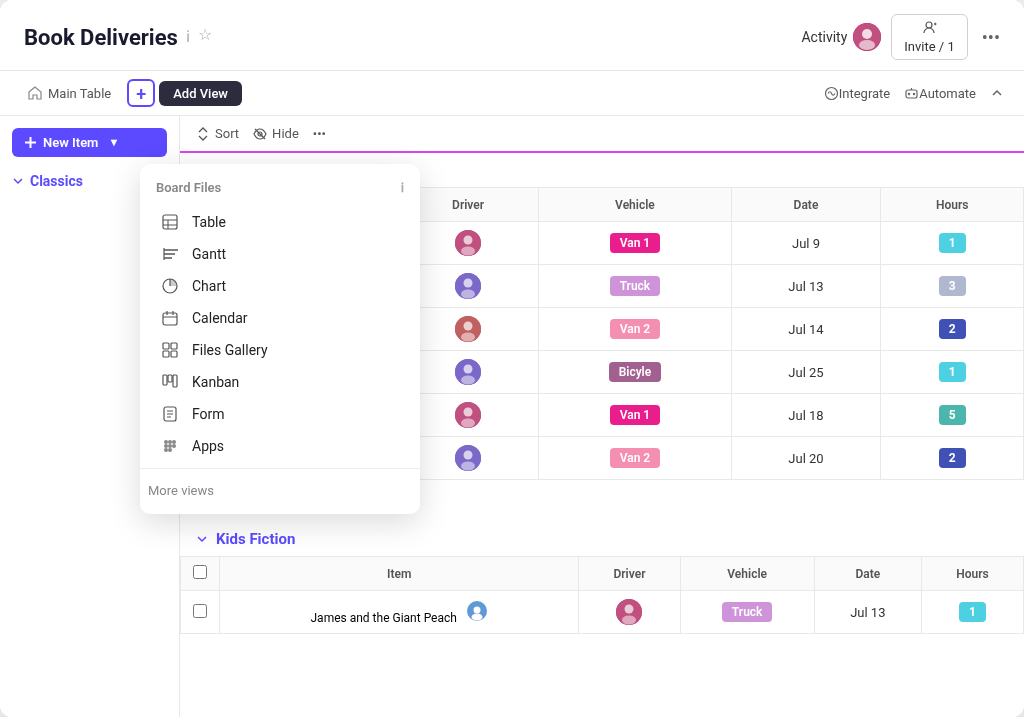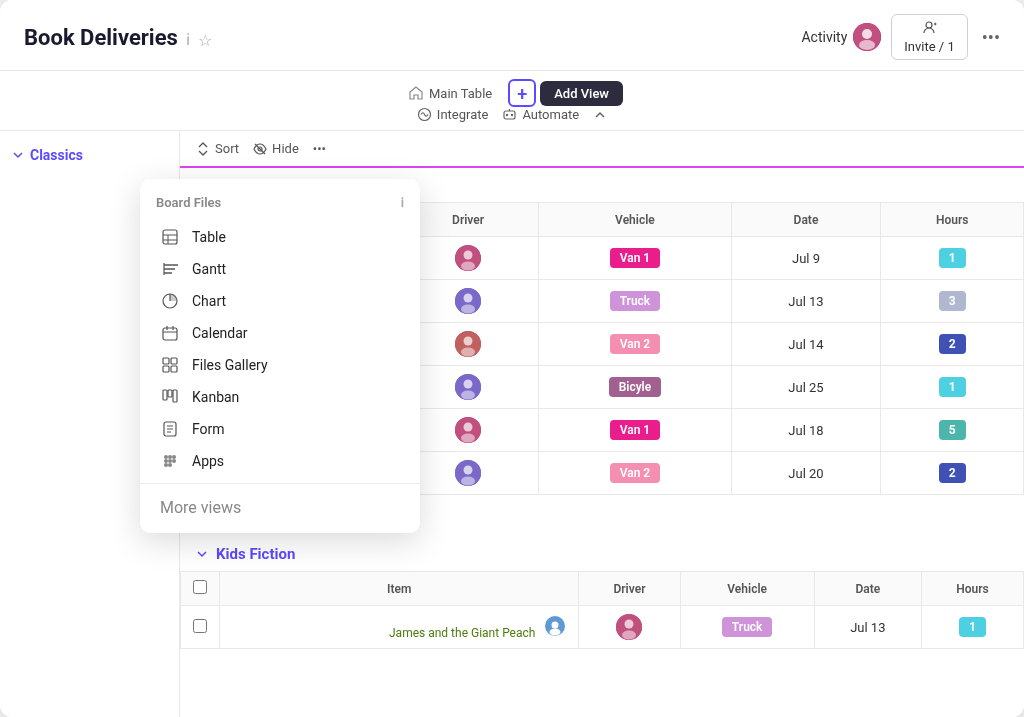--- a/index.html
+++ b/index.html
@@ -26,21 +26,21 @@
     .header {
       display: flex;
       align-items: center;
       justify-content: space-between;
       padding: 14px 20px 10px 24px;
       border-bottom: 1px solid #e8e8e8;
       background: #fff;
     }
     .header-left {
       display: flex;
-      align-items: flex-end;
+      align-items: flex-start;
       gap: 8px;
     }
     .page-title {
       font-size: 22px;
       font-weight: 700;
       color: #1a1a2e;
     }
     .header-icon {
       color: #aaa;
       font-size: 16px;
@@ -88,25 +88,24 @@
       color: #666;
       font-size: 18px;
       cursor: pointer;
       padding: 4px;
     }
     
     .toolbar-row {
       display: flex;
       align-items: center;
       justify-content: space-between;
-      padding: 8px 31px;
+      padding: 8px 20px;
       border-bottom: 1px solid #e8e8e8;
       background: #fff;
       position: relative;
-      flex-direction: column;
     }
     .toolbar-left {
       display: flex;
       align-items: center;
       gap: 8px;
     }
     .main-table-tab {
       display: flex;
       align-items: center;
       gap: 6px;
@@ -146,21 +145,20 @@
       cursor: pointer;
     }
     .toolbar-right {
       display: flex;
       align-items: center;
       gap: 14px;
     }
     .toolbar-right-btn {
       display: flex;
       align-items: center;
-      gap: 5px;
       font-size: 13px;
       color: #555;
       cursor: pointer;
     }
     
     .content-area {
       display: flex;
       flex: 1;
       overflow: hidden;
       position: relative;
@@ -245,21 +243,21 @@
       color: #555;
       font-size: 12px;
     }
     td {
       border: 1px solid #e8e8e8;
       padding: 8px 12px;
       text-align: center;
       color: #333;
       font-size: 13px;
     }
-    td.item-name { text-align: right; font-size: 12px; color: #4d7c0f; }
+    td.item-name { text-align: center; font-size: 12px; color: #000000; }
     .checkbox-cell { width: 32px; }
     .vehicle-badge {
       border-radius: 4px;
       padding: 3px 10px;
       font-size: 12px;
       font-weight: 600;
       color: #fff;
       display: inline-block;
     }
     .hours-badge {
@@ -328,22 +326,22 @@
       justify-content: center;
       color: #555;
       font-size: 15px;
     }
     .dropdown-divider {
       height: 1px;
       background: #eee;
       margin: 6px 0;
     }
     .more-views {
-      padding: 8px 20px;
-      font-size: 16px;
+      padding: 8px 8px;
+      font-size: 13px;
       color: #888;
       cursor: pointer;
     }
     input[type=checkbox] {
       width: 14px;
       height: 14px;
       cursor: pointer;
     }
     .add-item-row {
       padding: 6px 16px;
@@ -421,20 +419,28 @@
         <svg width="14" height="14" viewBox="0 0 14 14">
             <polyline points="3,9 7,5 11,9" fill="none" stroke="#666" stroke-width="1.5"></polyline>
           </svg>
       </div>
     </div>
   </div>
 
   <div class="content-area">
 
     <div class="left-panel">
+      <div class="new-item-btn">
+        <svg width="13" height="13" viewBox="0 0 13 13">
+            <line x1="6.5" y1="1" x2="6.5" y2="12" stroke="white" stroke-width="2"></line>
+            <line x1="1" y1="6.5" x2="12" y2="6.5" stroke="white" stroke-width="2"></line>
+          </svg>
+        <span>New Item</span>
+        <span class="new-item-chevron">▼</span>
+      </div>
       <div class="section-header">
         <svg width="12" height="12" viewBox="0 0 12 12">
             <polyline points="2,4 6,8 10,4" fill="none" stroke="#5b4aff" stroke-width="1.5"></polyline>
           </svg>
         <span>Classics</span>
       </div>
     </div>
 
     <div class="table-area">
 

